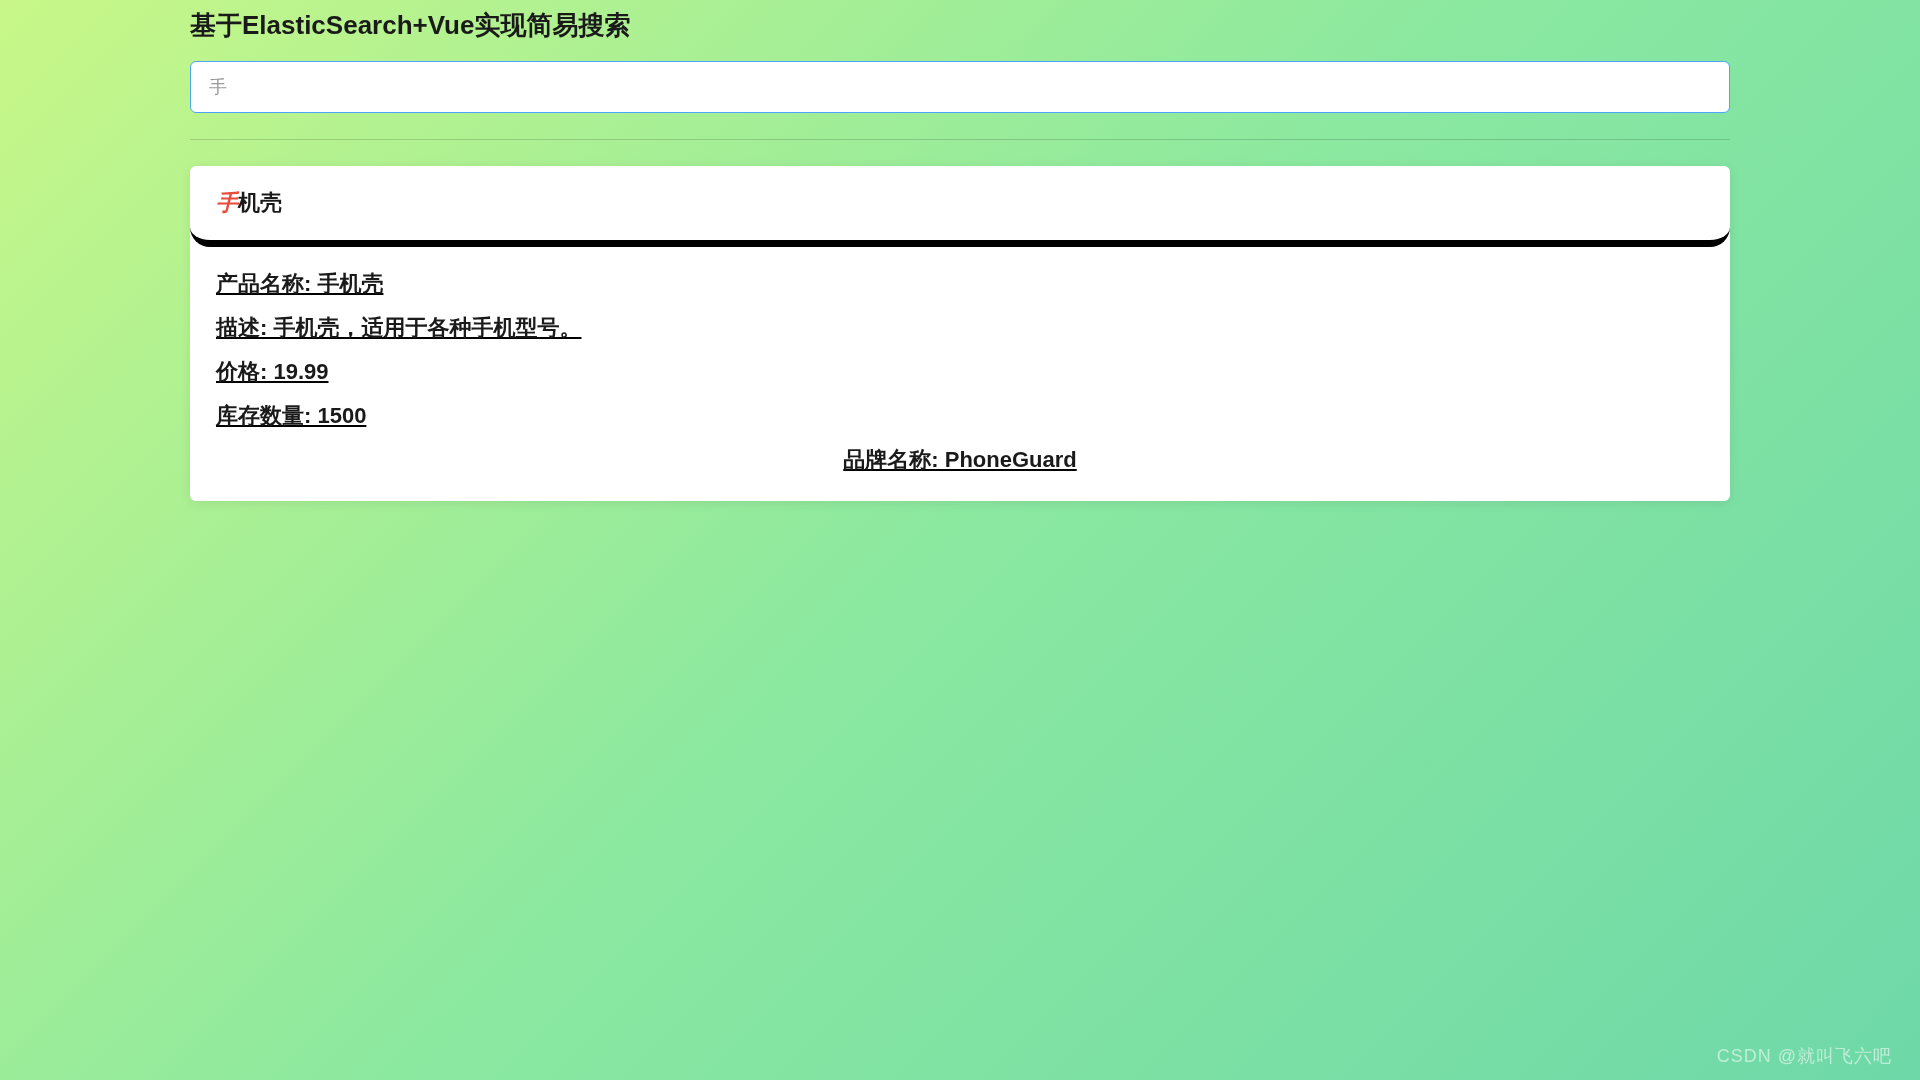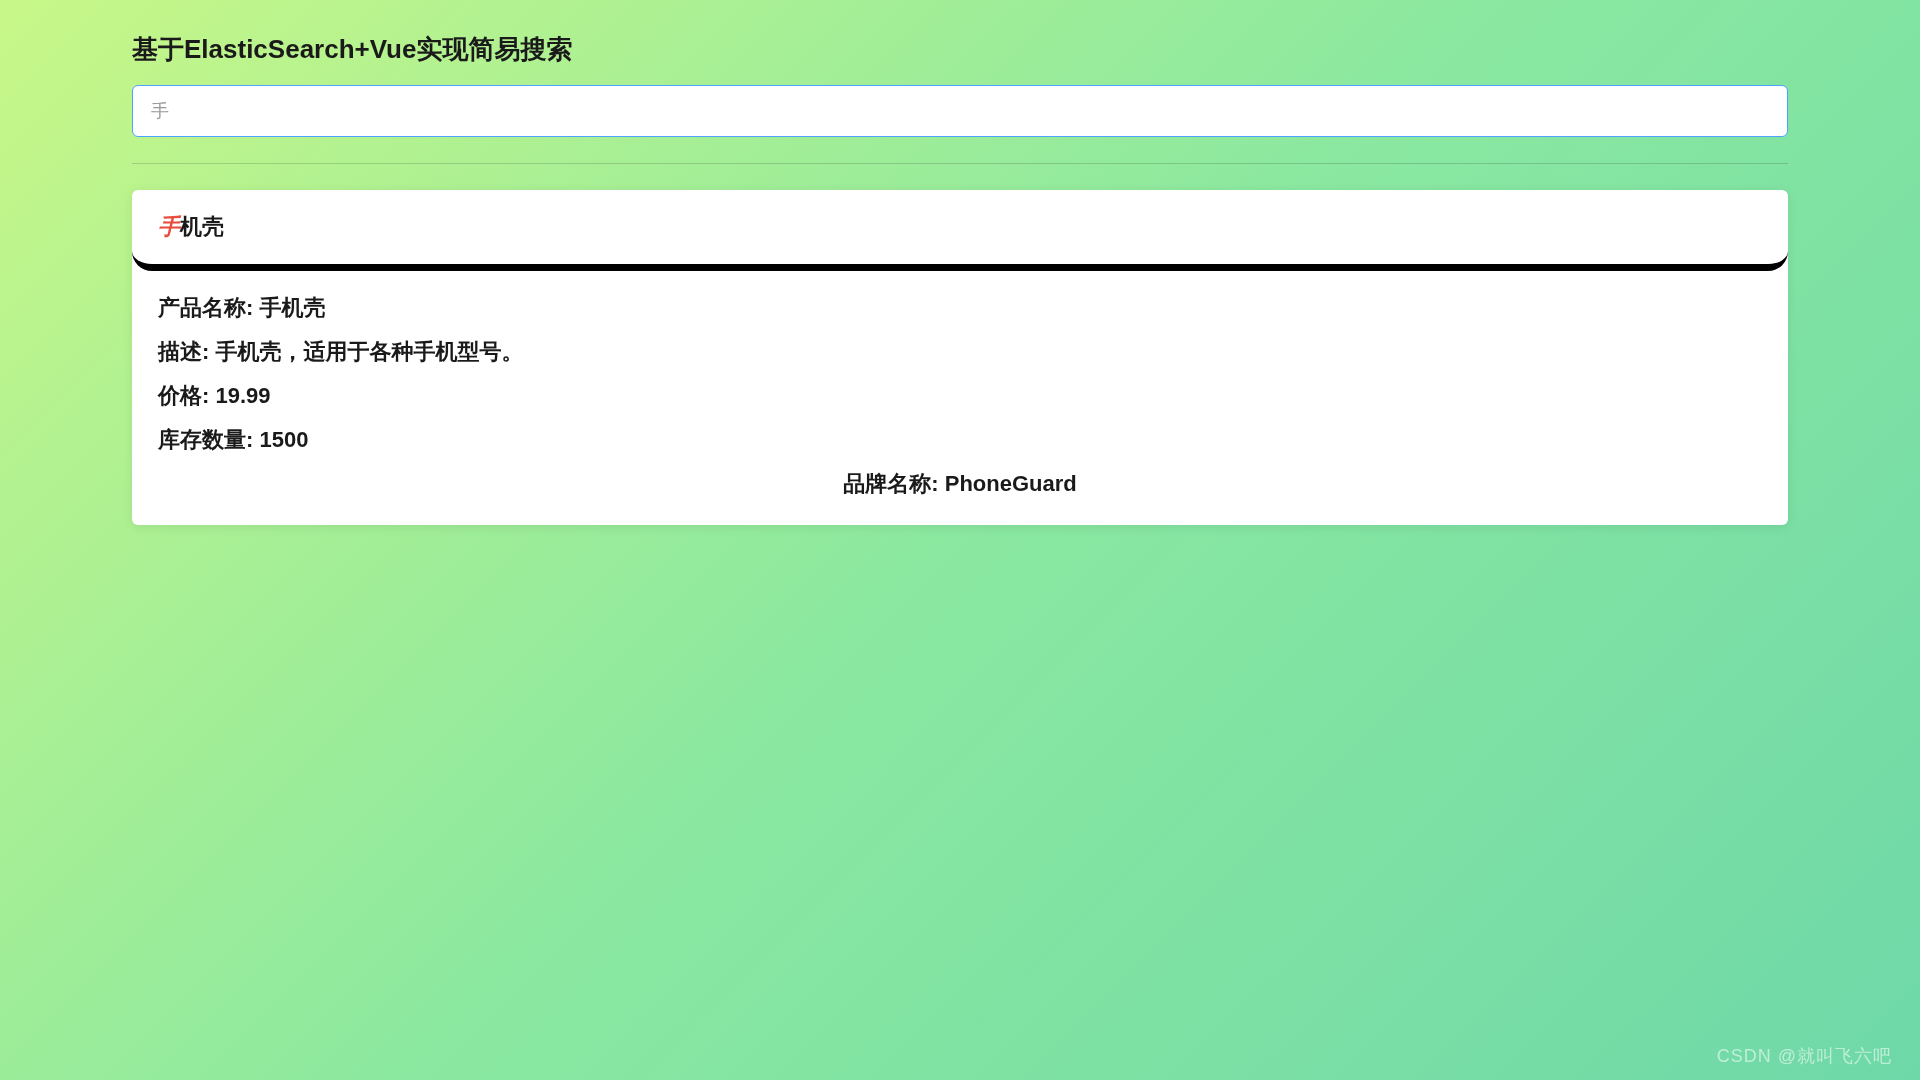--- a/index.html
+++ b/index.html
@@ -9,23 +9,23 @@
     }
     body {
       width: 1920px;
       height: 1080px;
       background: linear-gradient(135deg, #c8f788 0%, #8ae8a0 50%, #6ed8a8 100%);
       font-family: "Microsoft YaHei", -apple-system, BlinkMacSystemFont, "Segoe UI", sans-serif;
       overflow: hidden;
       position: relative;
     }
     .container {
-      width: 1656px;
+      width: 1540px;
       margin: 0 auto;
-      padding-top: 32px;
+      padding-top: 8px;
     }
     .page-title {
       font-size: 26px;
       font-weight: bold;
       color: #1a1a1a;
       margin-bottom: 18px;
     }
     .search-input {
       width: 100%;
       height: 52px;
@@ -58,20 +58,21 @@
       font-weight: bold;
       color: #1a1a1a;
       border-radius: 20px;
     }
     .card-header em {
       color: #e74c3c;
       font-style: italic;
     }
     .card-body {
       padding: 22px 26px 26px 26px;
+      text-decoration: underline;
     }
     .field-row {
       font-size: 22px;
       font-weight: bold;
       color: #1a1a1a;
       margin-bottom: 14px;
     }
     .field-row:last-child {
       margin-bottom: 0;
       text-align: center;

